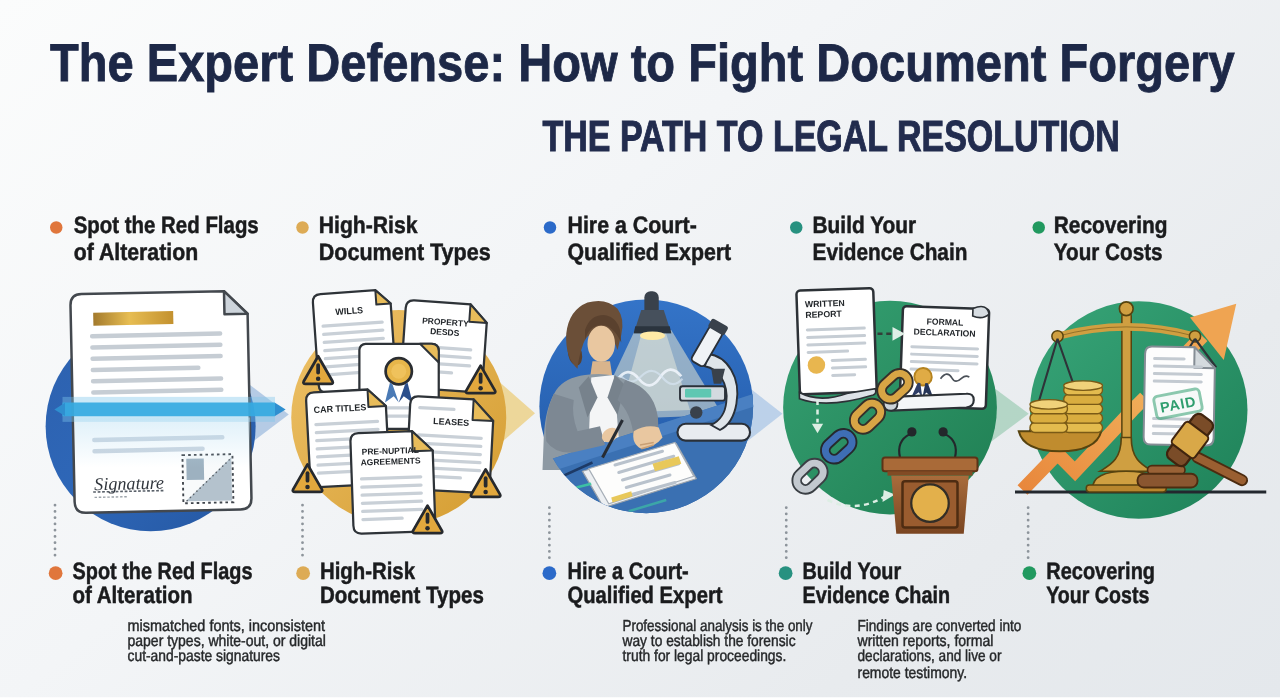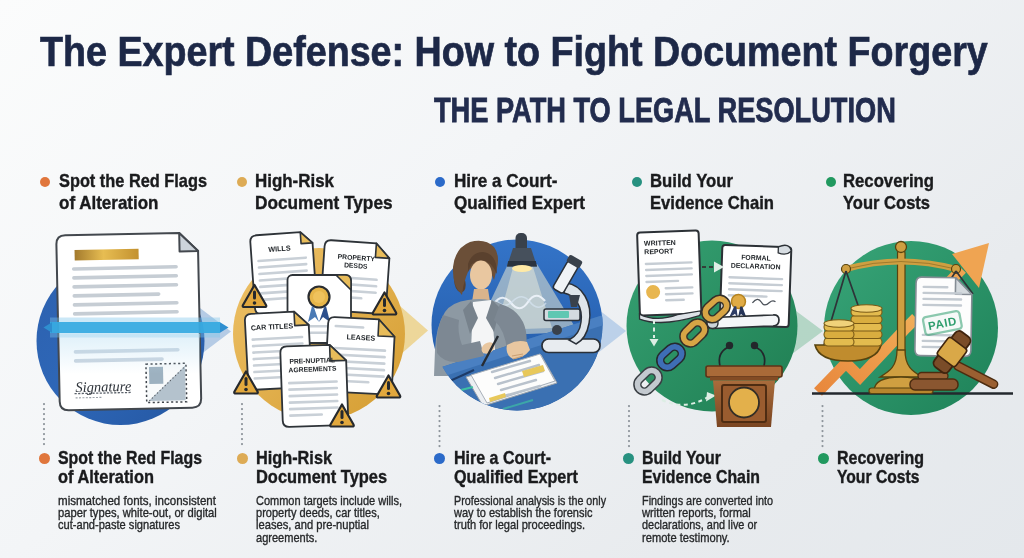--- a/index.html
+++ b/index.html
@@ -3,21 +3,21 @@
 <meta charset="utf-8">
 <style>
   html,body{margin:0;padding:0;}
   #page{position:relative;width:1024px;height:558px;overflow:hidden;
     background:linear-gradient(140deg,#fbfcfc 0%,#f3f5f7 40%,#e8ebee 78%,#e4e8ec 100%);
     font-family:"Liberation Sans",sans-serif;}
   .t{position:absolute;white-space:nowrap;}
   .sx{display:inline-block;transform-origin:left center;}
   .hd{font-weight:700;color:#1a1b1d;font-size:19px;line-height:21.5px;-webkit-text-stroke:0.4px #1a1b1d;}
   .hb{font-weight:700;color:#1a1b1d;font-size:19px;line-height:18.5px;-webkit-text-stroke:0.4px #1a1b1d;}
-  .ds{font-weight:400;color:#26282a;font-size:12.8px;line-height:12.3px;-webkit-text-stroke:0.35px #26282a;}
+  .ds{font-weight:400;color:#26282a;font-size:12.8px;line-height:12.3px;margin-left:44px;-webkit-text-stroke:0.35px #26282a;}
   .dot{position:absolute;border-radius:50%;}
 </style>
 </head>
 <body>
 <div id="page">
   <svg id="art" width="1024" height="558" viewBox="0 0 1024 558" style="position:absolute;left:0;top:0">
   <defs>
     <linearGradient id="gB1" x1="0" y1="0" x2="1" y2="1">
       <stop offset="0" stop-color="#2d61ae"></stop>
           <stop offset=".5" stop-color="#2e67b8"></stop>
@@ -479,16 +479,15 @@
   <div class="dot" style="left:623.4px;top:453.1px;width:11px;height:11px;background:#279180;"></div>
   <div class="dot" style="left:817.5px;top:453.1px;width:11px;height:11px;background:#21995f;"></div>
 
   <div class="t hb" style="left:58px;top:449.2px;"><span class="sx" style="transform:scaleX(0.837)">Spot the Red Flags</span><br><span class="sx" style="transform:scaleX(0.863)">of Alteration</span></div>
   <div class="t hb" style="left:255.6px;top:449.2px;"><span class="sx" style="transform:scaleX(0.857)">High-Risk</span><br><span class="sx" style="transform:scaleX(0.864)">Document Types</span></div>
   <div class="t hb" style="left:453.5px;top:449.2px;"><span class="sx" style="transform:scaleX(0.843)">Hire a Court-</span><br><span class="sx" style="transform:scaleX(0.851)">Qualified Expert</span></div>
   <div class="t hb" style="left:642.2px;top:449.2px;"><span class="sx" style="transform:scaleX(0.838)">Build Your</span><br><span class="sx" style="transform:scaleX(0.834)">Evidence Chain</span></div>
   <div class="t hb" style="left:837.2px;top:449.2px;"><span class="sx" style="transform:scaleX(0.841)">Recovering</span><br><span class="sx" style="transform:scaleX(0.825)">Your Costs</span></div>
 
   <div class="t ds" style="left:58px;top:494.9px;"><span class="sx" style="transform:scaleX(0.903)">mismatched fonts, inconsistent</span><br><span class="sx" style="transform:scaleX(0.875)">paper types, white-out, or digital</span><br><span class="sx" style="transform:scaleX(0.866)">cut-and-paste signatures</span></div>
-  <div class="t ds" style="left:255.6px;top:494.9px;"><span class="sx" style="transform:scaleX(0.859)">Common targets include wills,</span><br><span class="sx" style="transform:scaleX(0.861)">property deeds, car titles,</span><br><span class="sx" style="transform:scaleX(0.873)">leases, and pre-nuptial</span><br><span class="sx" style="transform:scaleX(0.863)">agreements.</span></div>
   <div class="t ds" style="left:642.2px;top:494.9px;"><span class="sx" style="transform:scaleX(0.849)">Findings are converted into</span><br><span class="sx" style="transform:scaleX(0.879)">written reports, formal</span><br><span class="sx" style="transform:scaleX(0.852)">declarations, and live or</span><br><span class="sx" style="transform:scaleX(0.87)">remote testimony.</span></div>
   <div class="t ds" style="left:453.5px;top:494.9px;"><span class="sx" style="transform:scaleX(0.838)">Professional analysis is the only</span><br><span class="sx" style="transform:scaleX(0.861)">way to establish the forensic</span><br><span class="sx" style="transform:scaleX(0.865)">truth for legal proceedings.</span></div>
 </div>
 
 </body></html>

